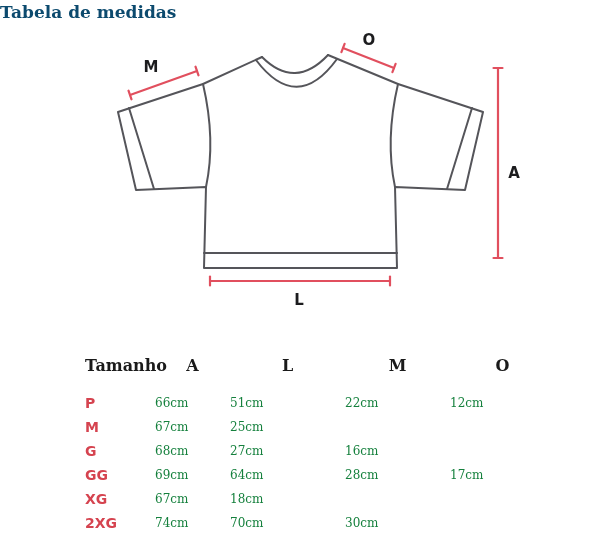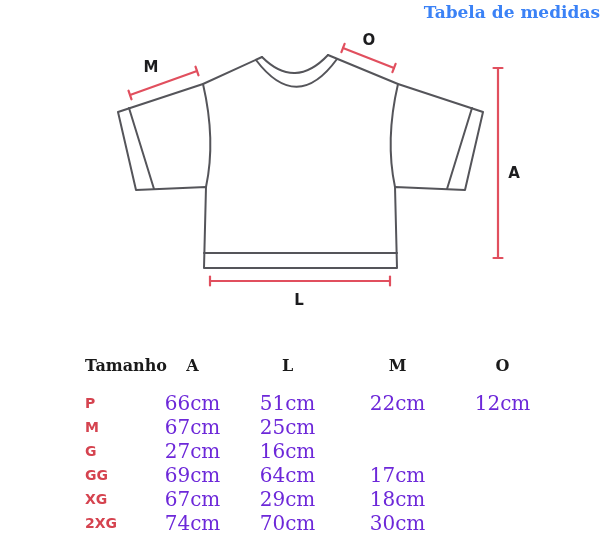--- a/index.html
+++ b/index.html
@@ -9,25 +9,25 @@
     height: 548px;
     background: #ffffff;
     overflow: hidden;
     font-family: "DejaVu Serif", serif;
   }
   .title {
     position: absolute;
     top: 2px;
     left: 0;
     width: 600px;
-    text-align: right;
+    text-align: left;
     font-family: "DejaVu Serif", serif;
     font-weight: bold;
     font-size: 17px;
-    color: #3b82f6;
+    color: #0c4a6e;
   }
   svg.diagram {
     position: absolute;
     top: 0;
     left: 0;
   }
   .size-table {
     position: absolute;
     top: 352px;
     left: 0;
@@ -56,23 +56,23 @@
   }
   .cell.size {
     font-family: "DejaVu Sans", sans-serif;
     font-weight: bold;
     font-size: 14px;
     color: #d5434f;
     text-align: left;
   }
   .cell.val {
     font-family: "DejaVu Serif", serif;
-    font-size: 20px;
-    color: #6d28d9;
-    text-align: center;
+    font-size: 12px;
+    color: #15803d;
+    text-align: left;
   }
 </style>
 </head>
 <body>
 
 <div class="page">
 
   <div class="title">Tabela de medidas</div>
 
   <svg class="diagram" width="600" height="340" viewBox="0 0 600 340">
@@ -138,35 +138,36 @@
     </div>
 
     <div class="trow">
       <div class="cell size">M</div>
       <div class="cell val">67cm</div>
       <div class="cell val">25cm</div>
     </div>
 
     <div class="trow">
       <div class="cell size">G</div>
+      <div class="cell val">68cm</div>
       <div class="cell val">27cm</div>
       <div class="cell val">16cm</div>
     </div>
 
     <div class="trow">
       <div class="cell size">GG</div>
       <div class="cell val">69cm</div>
       <div class="cell val">64cm</div>
+      <div class="cell val">28cm</div>
       <div class="cell val">17cm</div>
     </div>
 
     <div class="trow">
       <div class="cell size">XG</div>
       <div class="cell val">67cm</div>
-      <div class="cell val">29cm</div>
       <div class="cell val">18cm</div>
     </div>
 
     <div class="trow">
       <div class="cell size">2XG</div>
       <div class="cell val">74cm</div>
       <div class="cell val">70cm</div>
       <div class="cell val">30cm</div>
     </div>
 

